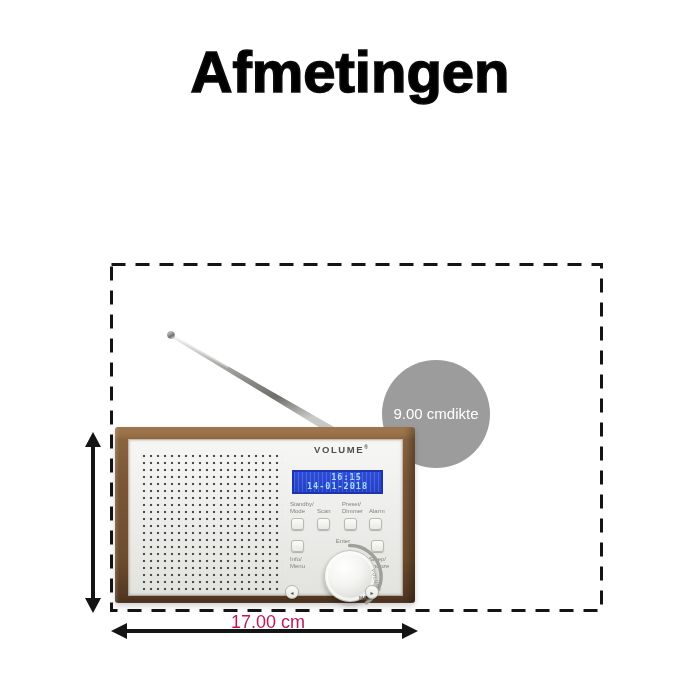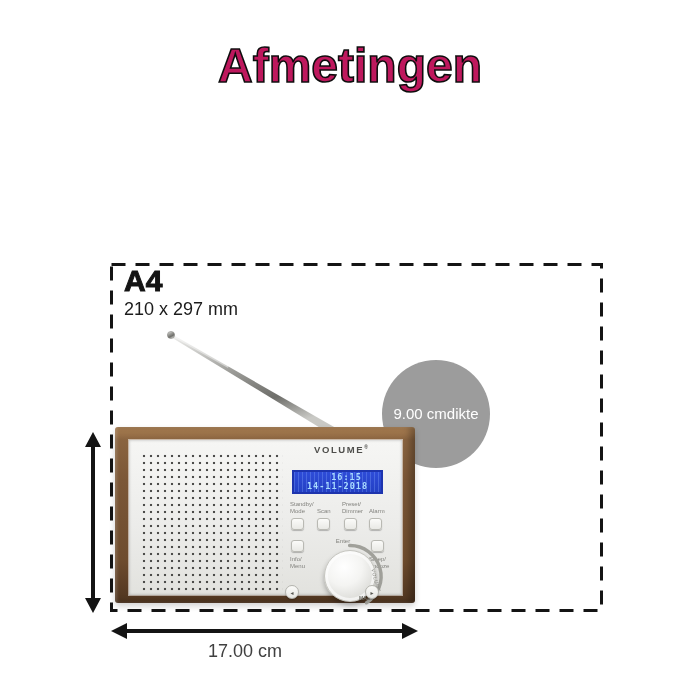--- a/index.html
+++ b/index.html
@@ -2,42 +2,42 @@
 <html style="--ink: #141414; --badge_bg: #9c9c9c; --wood: #7b5737; --panel: #ececea; --display_bg: #2e4cd8; --display_text: #a9dcff;"><head>
 <meta charset="utf-8">
 <style>
   * { margin:0; padding:0; box-sizing:border-box; }
   html,body { width:700px; height:700px; background:#ffffff; overflow:hidden;
               font-family:"Liberation Sans", sans-serif; }
   .stage { position:relative; width:700px; height:700px; background:#fff; }
 
   
   .title { position:absolute; top:38px; left:0; width:700px; text-align:center;
-           font-size:48px; font-weight:900; letter-spacing:0px; color:#be185d;
+           font-size:58px; font-weight:900; letter-spacing:0px; color:#000000;
            -webkit-text-stroke:1.6px #0d0d0d; }
 
   
   .overlay { position:absolute; left:0; top:0; width:700px; height:700px; z-index:2; }
 
   
   .a4-label { position:absolute; left:124px; top:266px; z-index:1; color:#141414; }
   .a4-label .a4 { font-size:30px; font-weight:900; -webkit-text-stroke:1px #141414; line-height:30px; }
   .a4-label .a4size { font-size:18px; font-weight:500; margin-top:3px; color:#1b1b1b; }
 
   
   .badge { position:absolute; left:382px; top:360px; width:108px; height:108px;
            border-radius:50%; background:var(--badge_bg,#9c9c9c); z-index:1;
            display:flex; flex-direction:row; align-items:center; justify-content:center;
            color:#ffffff; font-size:15px; font-weight:500; line-height:16px; }
 
   
   .dim-h { position:absolute; left:20px; top:506px; width:64px; text-align:center; z-index:1;
            font-size:18px; font-weight:500; color:#141414; line-height:19px; }
-  .dim-w { position:absolute; left:208px; top:641px; width:120px; z-index:1;
-           font-size:18px; font-weight:500; color:#404040; }
+  .dim-w { position:absolute; left:208px; top:612px; width:120px; text-align:center; z-index:1;
+           font-size:18px; font-weight:500; color:#be185d; }
 
   
   .radio { position:absolute; left:115px; top:427px; width:300px; height:176px; z-index:3;
            background:linear-gradient(180deg,#b08355 0%,#8a6440 7%,#7b5737 30%,#6e4c2e 75%,#4f3520 100%);
            border-radius:3px;
            box-shadow:inset -5px 0 7px rgba(0,0,0,.30), inset 2px 0 3px rgba(255,255,255,.18), 0 3px 6px rgba(0,0,0,.18); }
   .panel { position:absolute; left:14px; top:13px; right:13px; bottom:8px;
            background:linear-gradient(180deg,#f6f6f4 0%,#ececea 55%,#e2e2de 100%);
            box-shadow:inset 0 0 3px rgba(0,0,0,.25), 0 0 0 1px rgba(255,255,255,.55); }
   .grille { position:absolute; left:13px; top:14px; width:141px; height:139px;
@@ -105,44 +105,40 @@
           <stop offset="0.75" stop-color="#6e6e6a"></stop>
           <stop offset="1" stop-color="#c9c9c5"></stop>
         </linearGradient>
       </defs>
       <polygon points="172.8,334.7 335,427.6 331,434.4 171.2,337.3" fill="url(#chrome)"></polygon>
       <polygon points="176,335 229,365 228,368 175,338" fill="#ffffff" opacity="0.45"></polygon>
       <circle cx="171" cy="335" r="3.6" fill="url(#chrome)" stroke="#7a7a76" stroke-width="0.5"></circle>
     </g>
   </svg>
 
-  <div class="a4-label">
-    <div class="a4">A4</div>
-    <div class="a4size">210 x 297 mm</div>
-  </div>
 
   <div class="badge">
     <div>9.00 cm</div>
     <div>dikte</div>
   </div>
 
   <div class="dim-w">17.00 cm</div>
 
   <div class="radio">
     <div class="panel">
 
       <div class="grille"></div>
 
       <div class="brand">
         <span>VOLUME</span><sup>®</sup>
       </div>
 
       <div class="lcd">
         <div class="t">16:15</div>
-        <div>14-11-2018</div>
+        <div>14-01-2018</div>
       </div>
 
       <div class="lbl" style="left:161px; top:61px;">
         <div>Standby/</div>
         <div>Mode</div>
       </div>
       <div class="lbl" style="left:188px; top:68px;">Scan</div>
       <div class="lbl" style="left:213px; top:61px;">
         <div>Preset/</div>
         <div>Dimmer</div>

